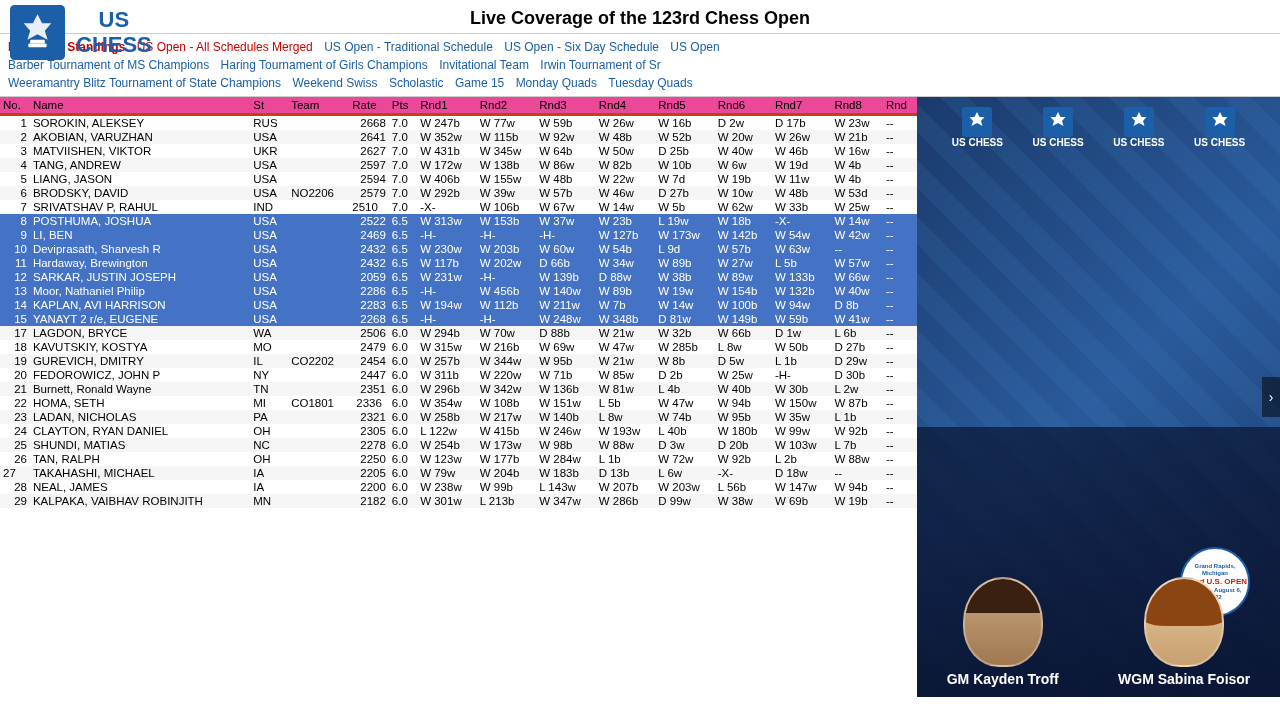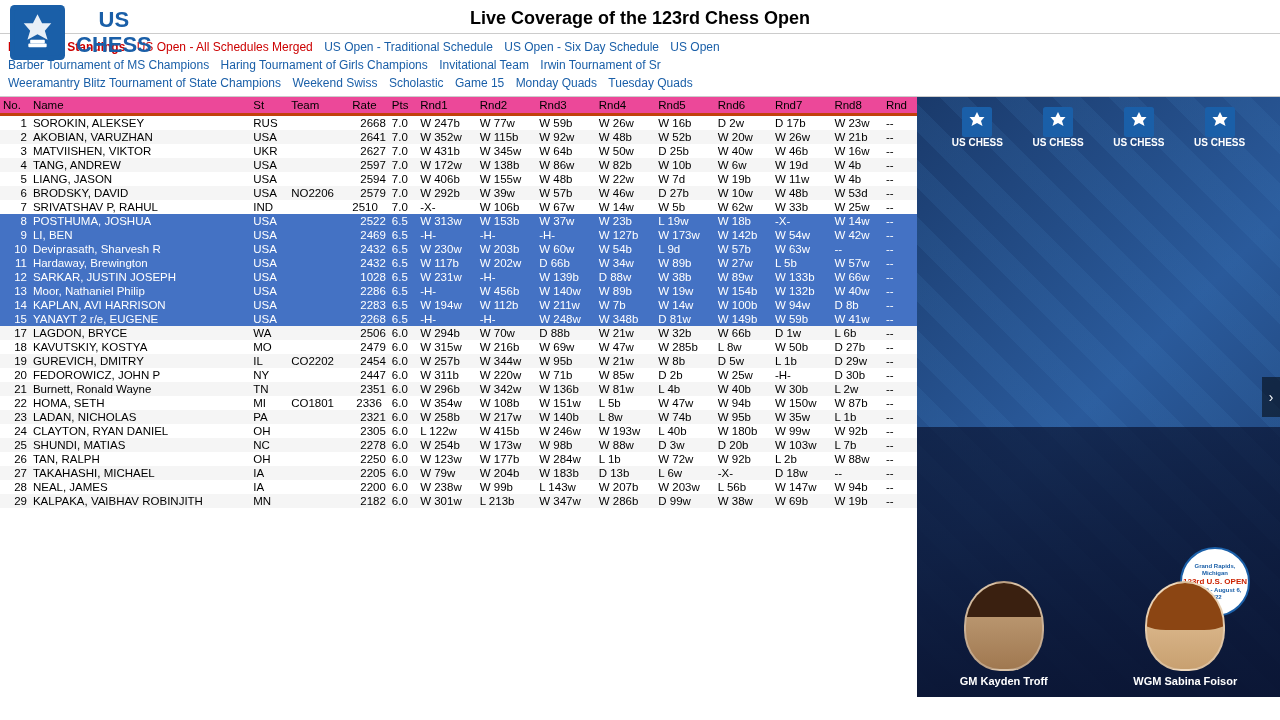--- a/index.html
+++ b/index.html
@@ -236,21 +236,21 @@
     .face-hair-female {
       position: absolute;
       top: 0; left: -10px; right: -10px;
       height: 55%;
       background: #8b4513;
       border-radius: 50% 50% 30% 30%;
     }
     
     .commentator-name {
       color: #fff;
-      font-size: 11px;
+      font-size: 14px;
       font-weight: bold;
       text-align: center;
     }
     
     .event-logo-circle {
       position: absolute;
       right: 30px;
       bottom: 80px;
       width: 70px;
       height: 70px;
@@ -553,21 +553,21 @@
               <td>W  27w</td>
               <td>L   5b</td>
               <td>W  57w</td>
               <td>--</td>
             </tr>
             <tr class="row-highlight">
               <td style="text-align: right;">12</td>
               <td>SARKAR, JUSTIN JOSEPH</td>
               <td>USA</td>
               <td></td>
-              <td style="text-align: right;">1028</td>
+              <td style="text-align: right;">2059</td>
               <td>6.5</td>
               <td>W 231w</td>
               <td>-H-</td>
               <td>W 139b</td>
               <td>D  88w</td>
               <td>W  38b</td>
               <td>W  89w</td>
               <td>W 133b</td>
               <td>W  66w</td>
               <td>--</td>
@@ -787,21 +787,21 @@
               <td>W 177b</td>
               <td>W 284w</td>
               <td>L   1b</td>
               <td>W  72w</td>
               <td>W  92b</td>
               <td>L   2b</td>
               <td>W  88w</td>
               <td>--</td>
             </tr>
             <tr class="row-normal">
-              <td style="text-align: right;">27</td>
+              <td style="">27</td>
               <td>TAKAHASHI, MICHAEL</td>
               <td>IA</td>
               <td></td>
               <td style="text-align: right;">2205</td>
               <td>6.0</td>
               <td>W  79w</td>
               <td>W 204b</td>
               <td>W 183b</td>
               <td>D  13b</td>
               <td>L   6w</td>

